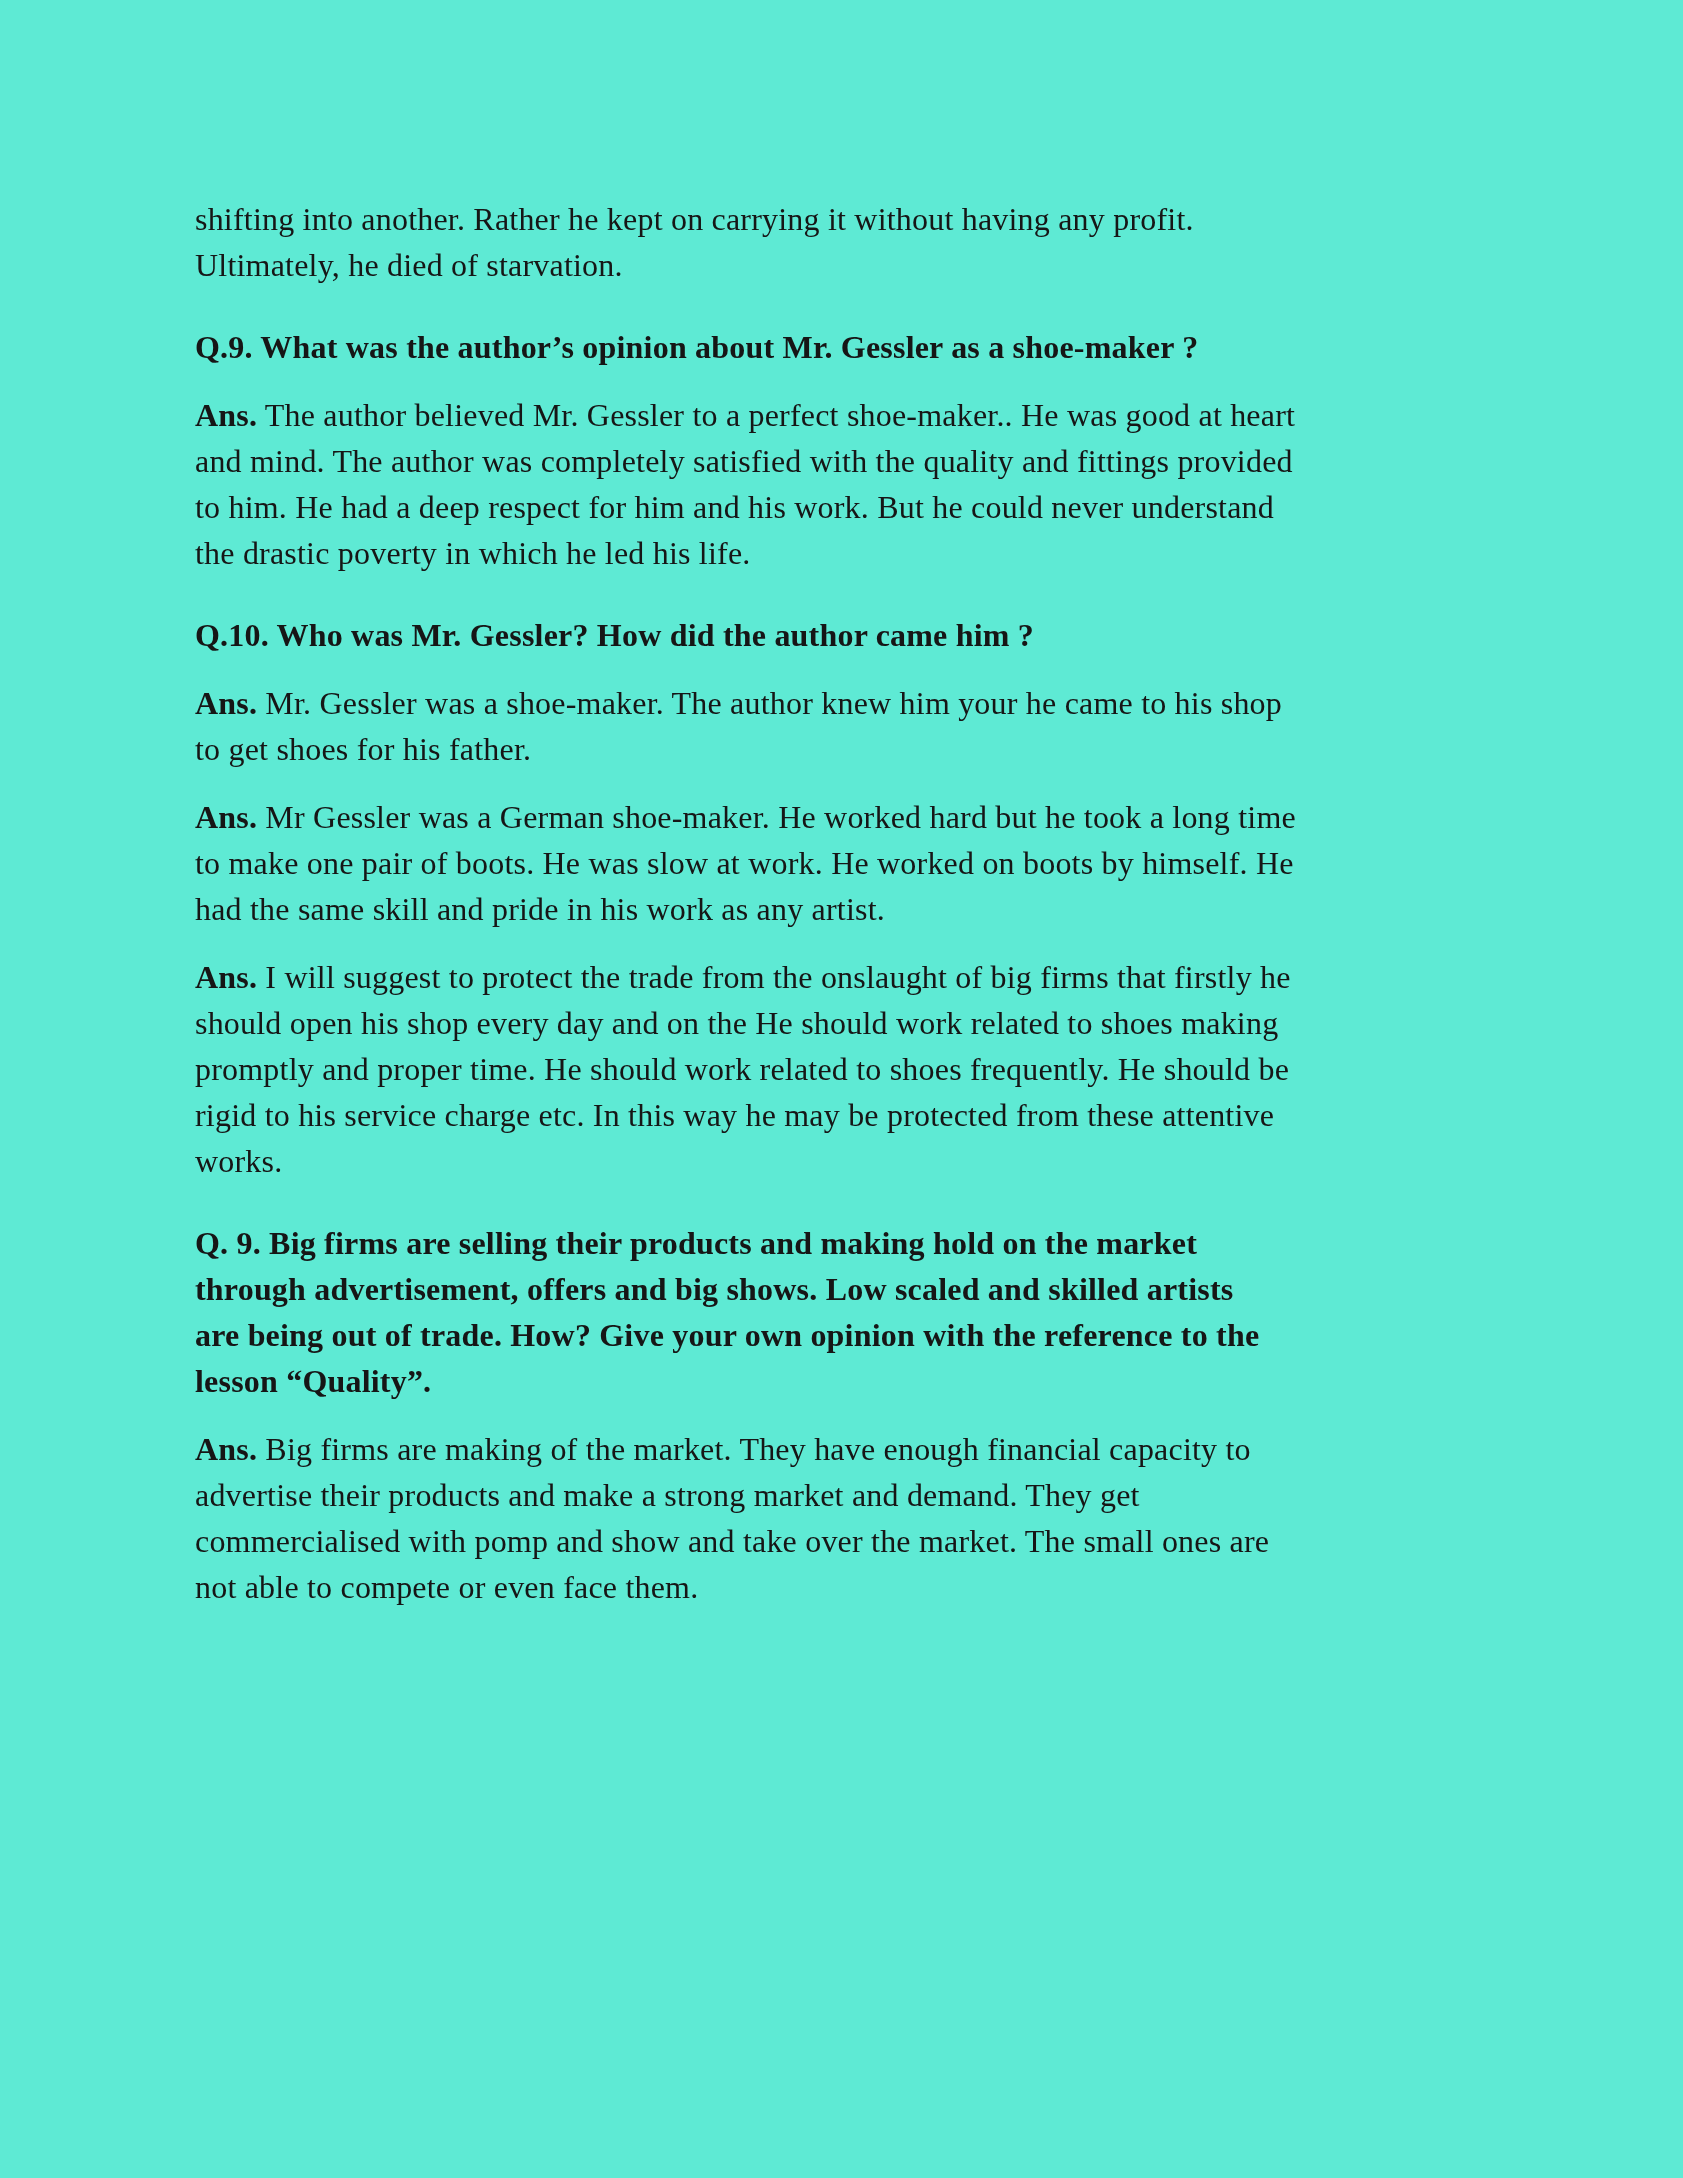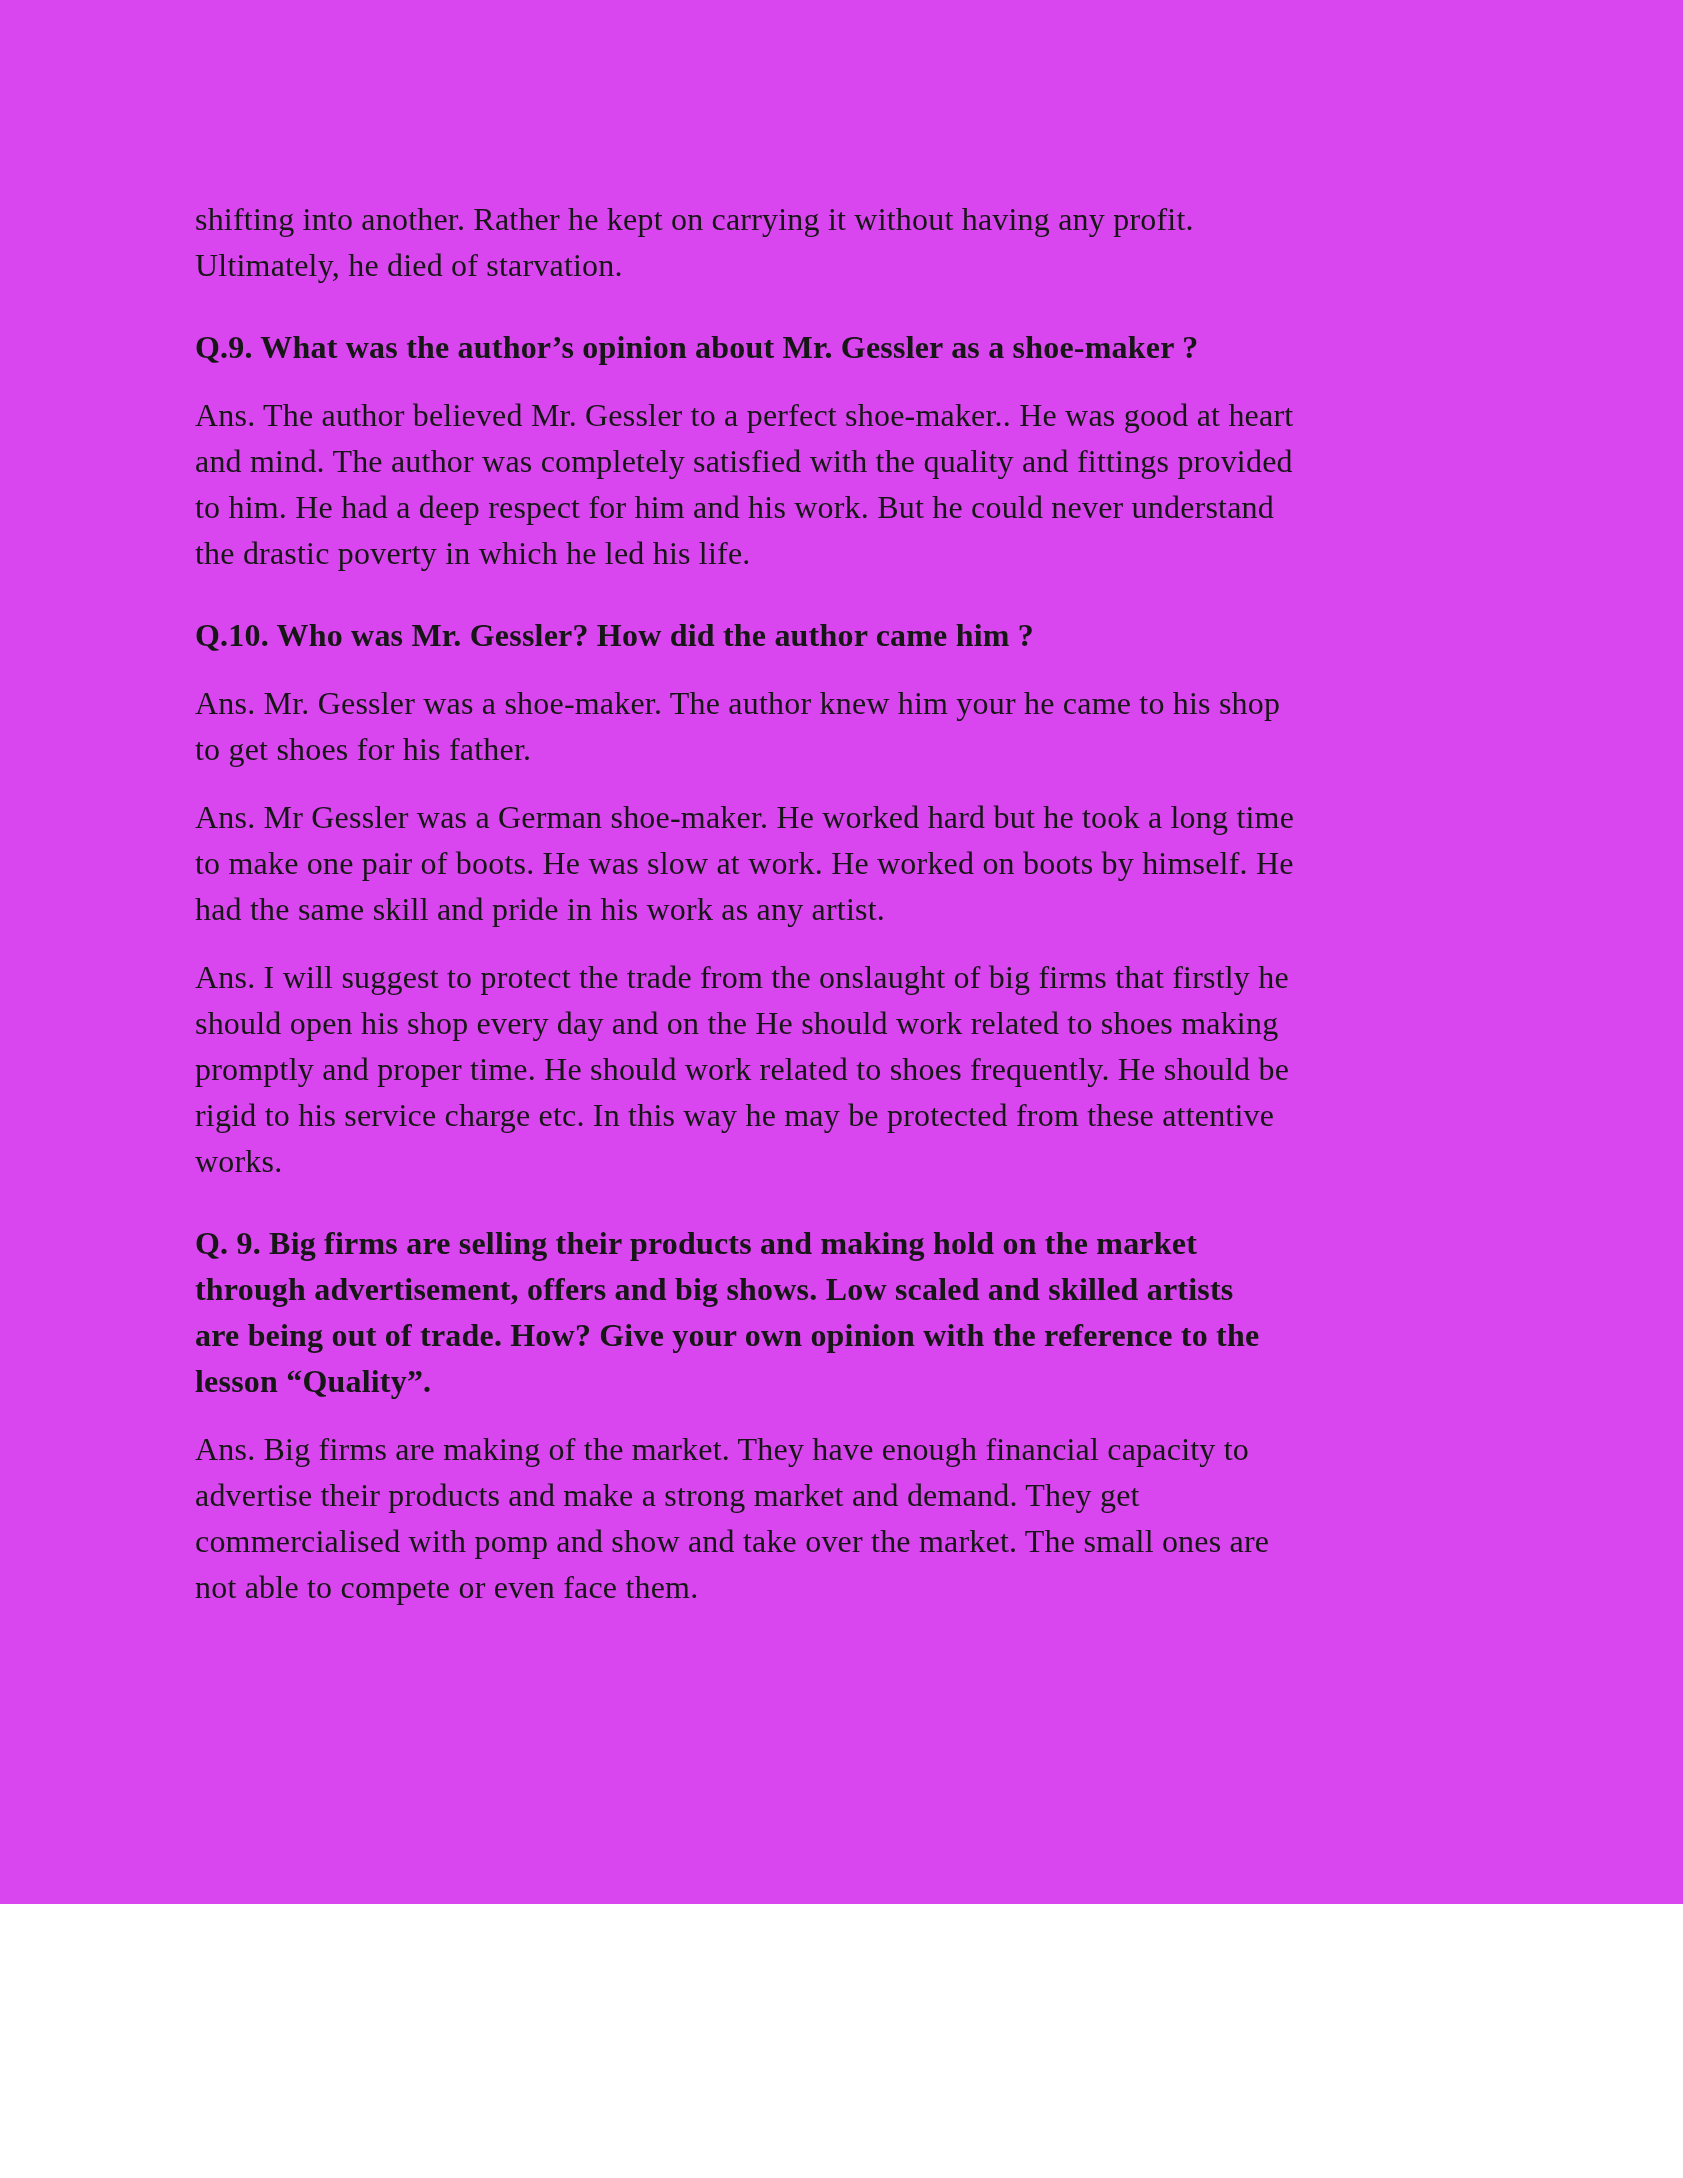--- a/index.html
+++ b/index.html
@@ -3,22 +3,22 @@
 <meta charset="utf-8">
 <style>
   html, body {
     margin: 0;
     padding: 0;
     background: #ffffff;
   }
   .page {
     position: relative;
     width: 1683px;
-    height: 1904px;
-    background: #d946ef;
+    height: 2178px;
+    background: #5eead4;
     overflow: hidden;
   }
   .content {
     position: absolute;
     left: 195px;
     top: 196px;
     width: 1317px;
   }
   .content p {
     margin: 0 0 22px 0;
@@ -27,21 +27,21 @@
     line-height: 46px;
     color: #161616;
     letter-spacing: 0.2px;
     white-space: pre-line;
   }
   .content p.heading {
     font-weight: 700;
     margin-top: 36px;
   }
   .ans-label {
-    font-weight: 400;
+    font-weight: 700;
   }
 </style>
 </head>
 <body>
 
 <div class="page">
   <div class="content">
 
     <p class="body">shifting into another. Rather he kept on carrying it without having any profit.
 Ultimately, he died of starvation.</p>

